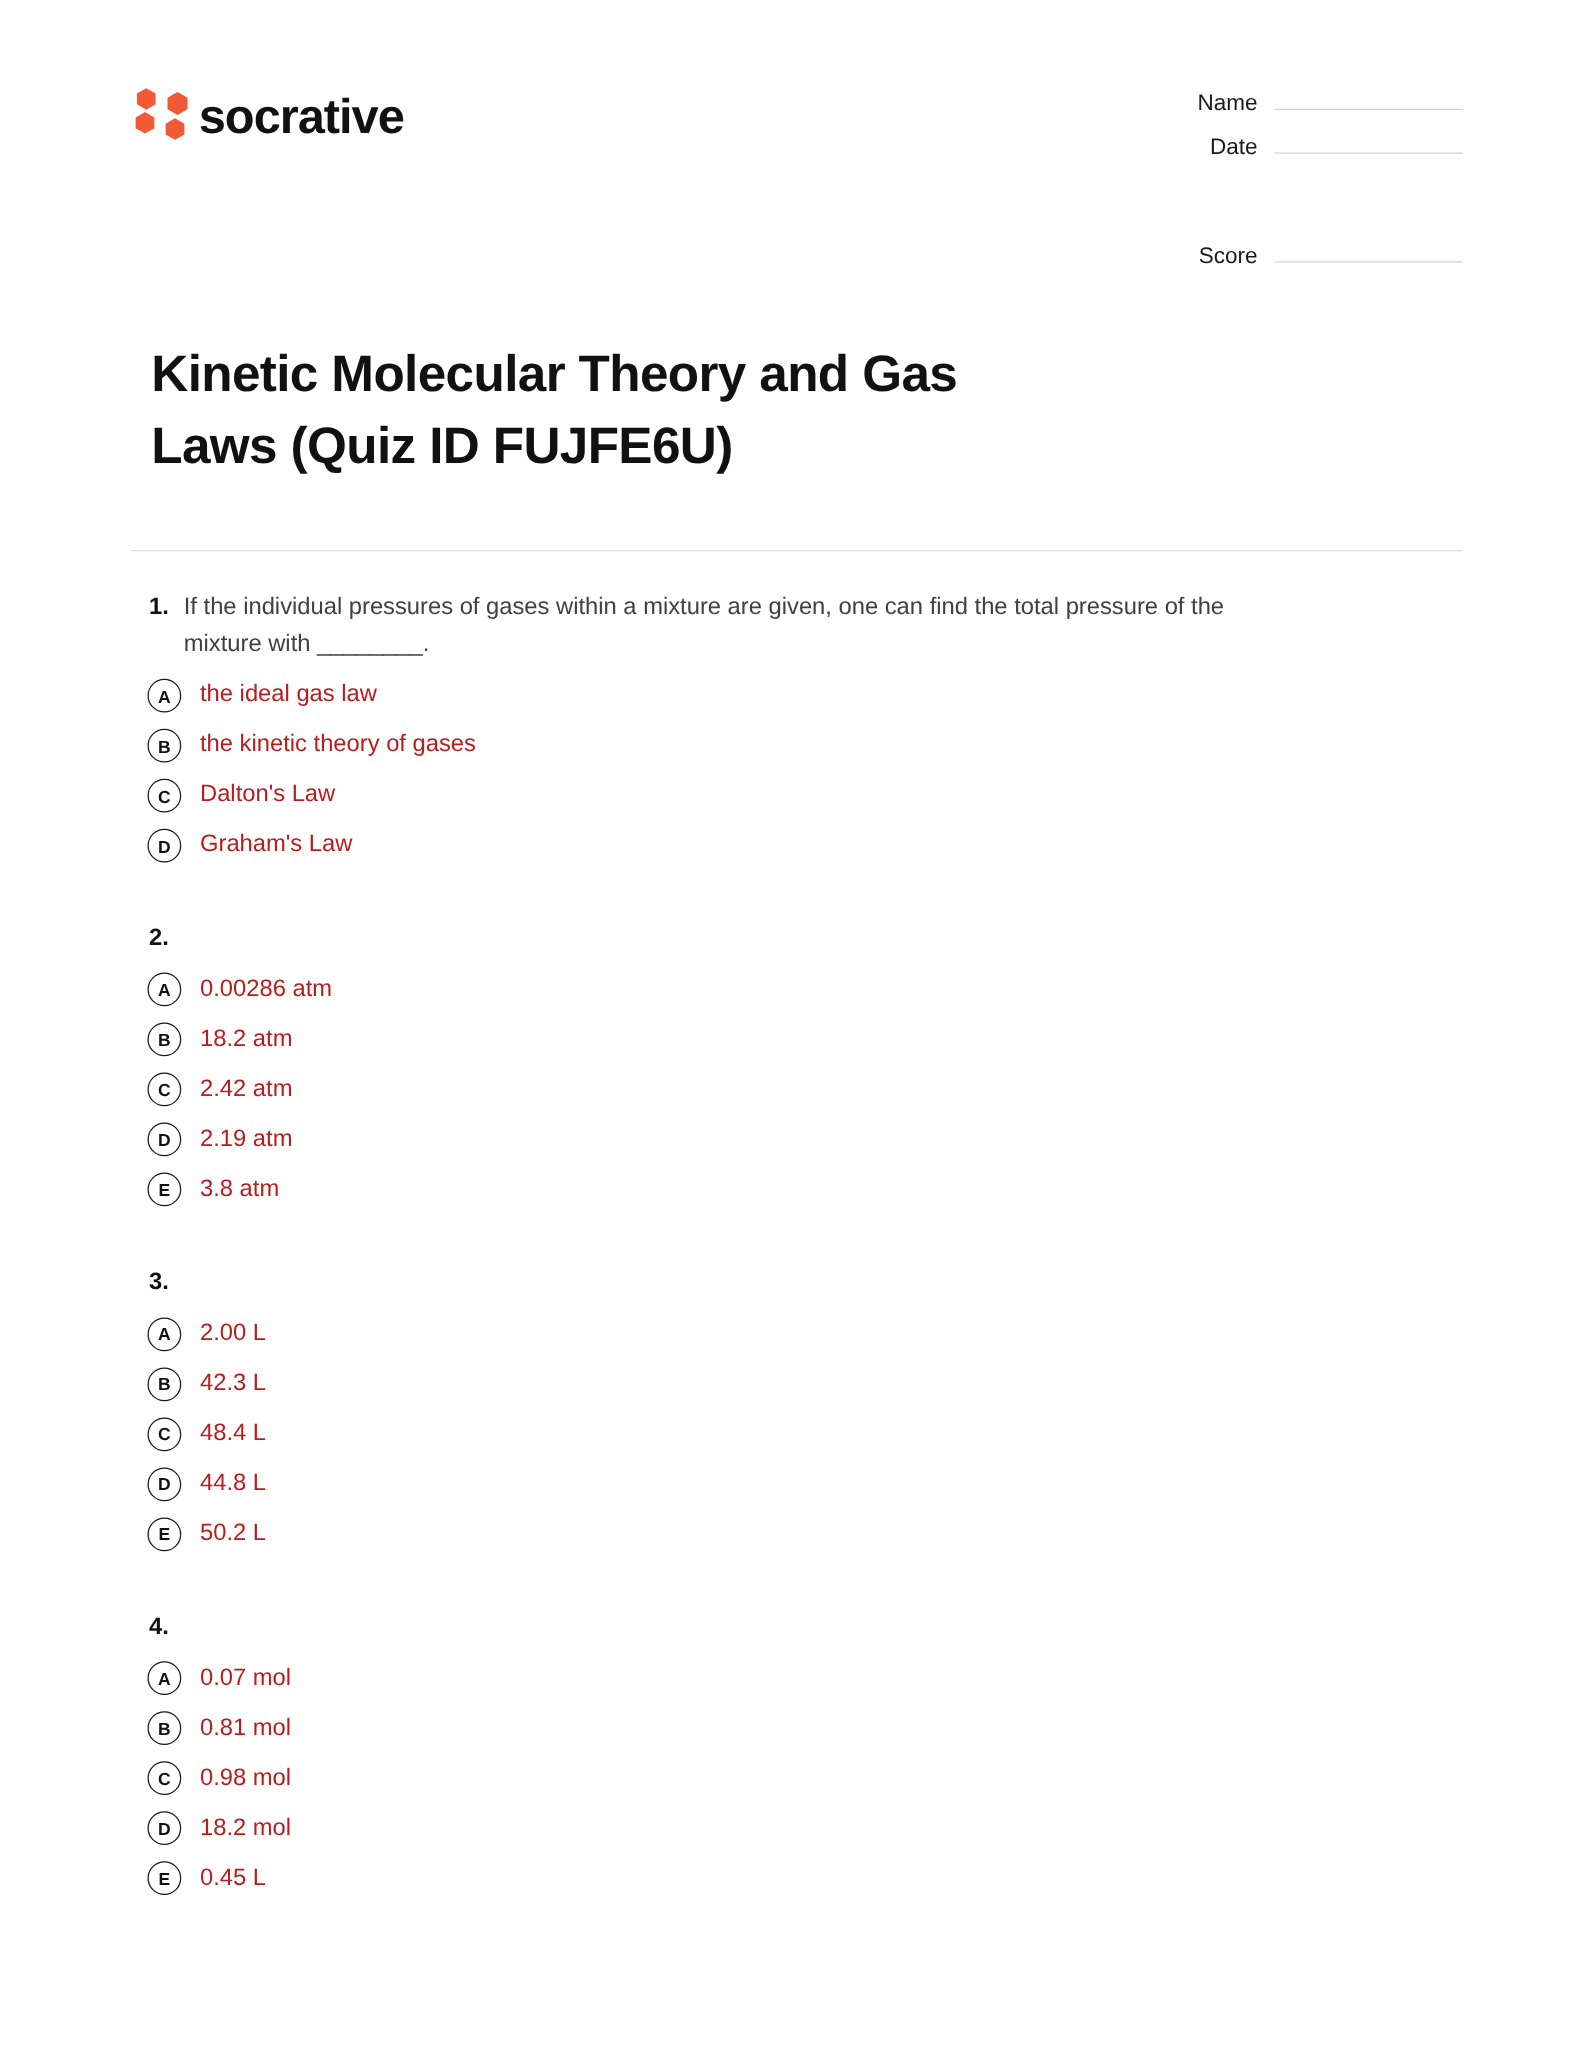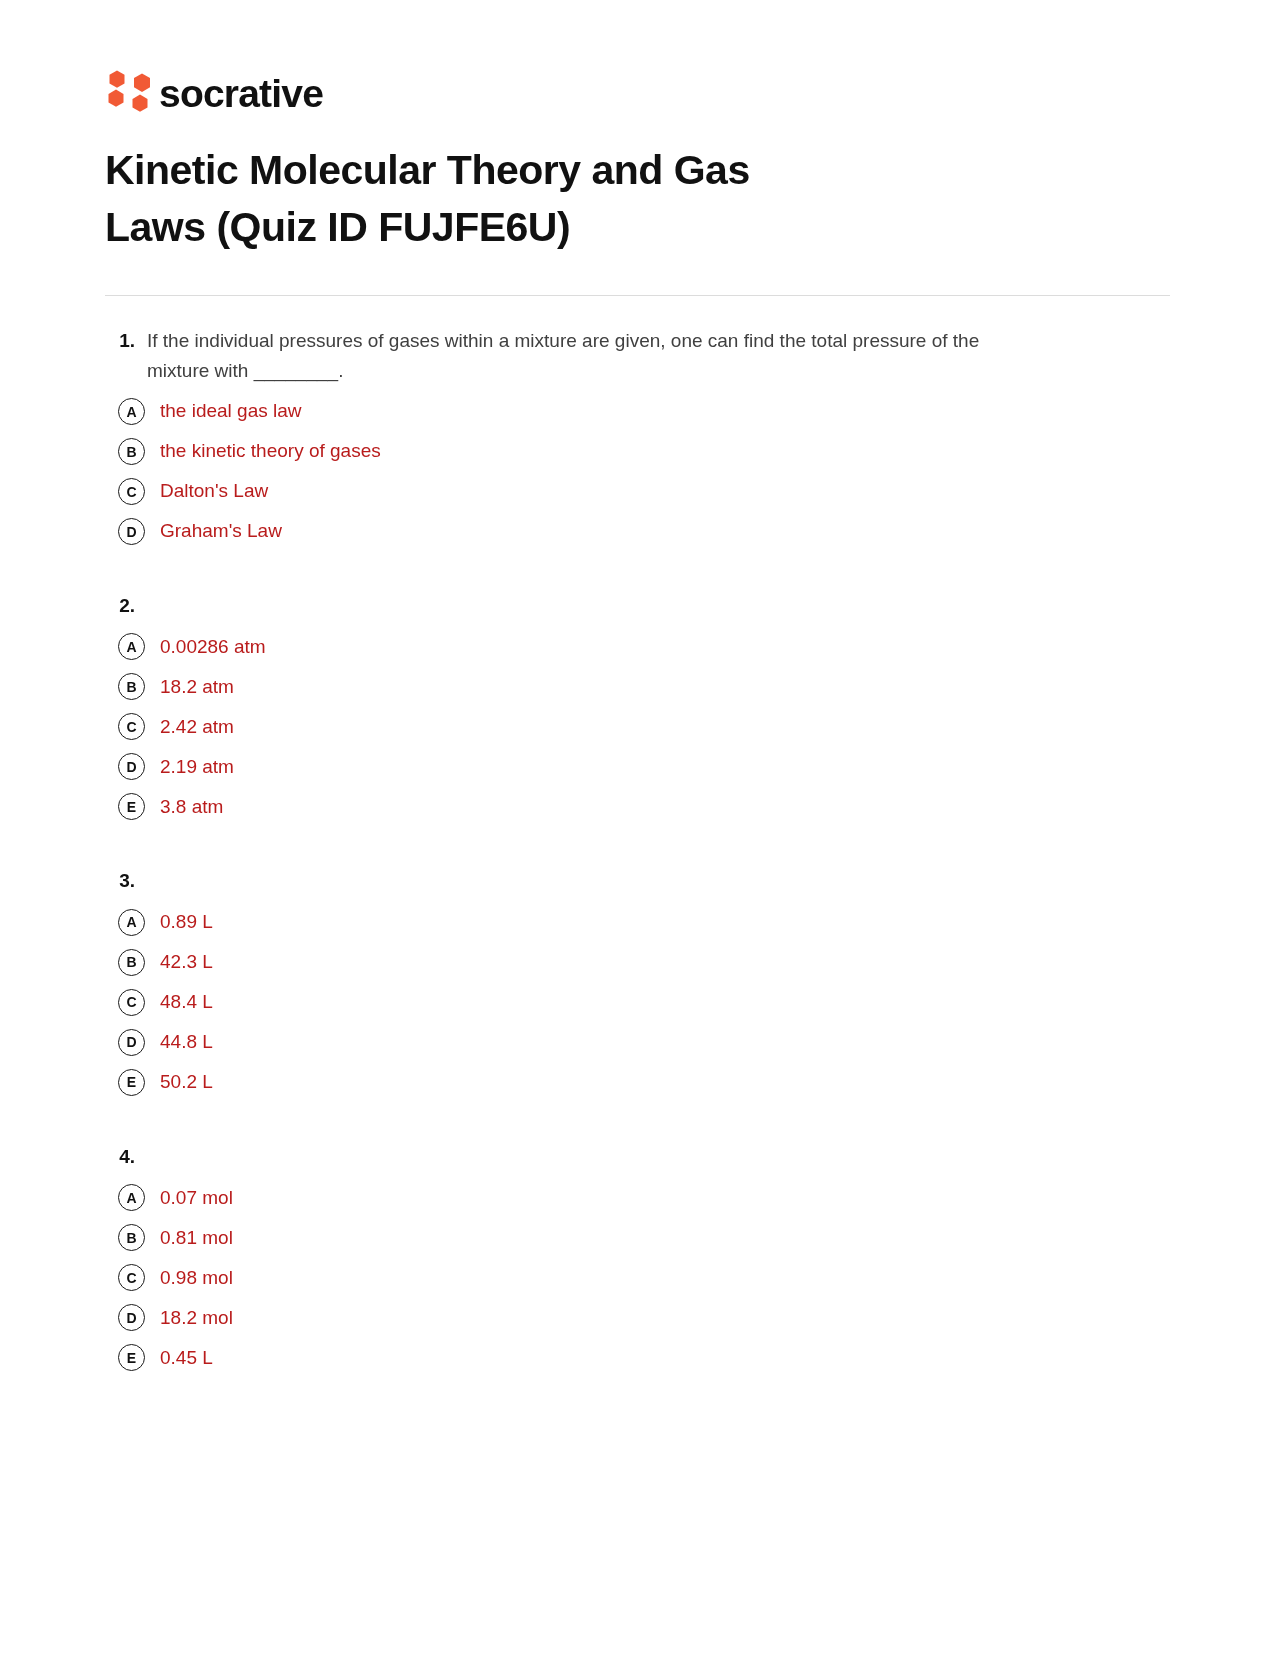--- a/index.html
+++ b/index.html
@@ -72,21 +72,21 @@
     display: flex;
     justify-content: space-between;
   }
   .quiz-title {
     font-size: 41px;
     font-weight: 700;
     line-height: 1.38;
     letter-spacing: -0.5px;
     color: #111111;
     max-width: 700px;
-    margin: 0;
+    margin: 16px;
   }
 
   .rule {
     margin: 40px 105px 0 105px;
     border-top: 1px solid #dcdcdc;
   }
 
   
   .questions {
     padding: 30px 105px 0 105px;
@@ -157,20 +157,34 @@
               <polygon points="37,3.5 45,8.1 45,17.3 37,21.9 29,17.3 29,8.1"></polygon>
               <polygon points="11,19.6 18.5,23.9 18.5,32.5 11,36.8 3.5,32.5 3.5,23.9"></polygon>
               <polygon points="35,24.6 42.5,28.9 42.5,37.5 35,41.8 27.5,37.5 27.5,28.9"></polygon>
             </g>
           </svg>
         </span>
         <span class="brand-name">socrative</span>
       </div>
     </div>
 
+    <div class="meta-block">
+      <div class="meta-row">
+        <span class="meta-label">Name</span>
+        <span class="meta-line"></span>
+      </div>
+      <div class="meta-row">
+        <span class="meta-label">Date</span>
+        <span class="meta-line"></span>
+      </div>
+      <div class="meta-row score">
+        <span class="meta-label">Score</span>
+        <span class="meta-line"></span>
+      </div>
+    </div>
   </div>
 
   <div class="title-area">
     <h1 class="quiz-title">Kinetic Molecular Theory and Gas Laws (Quiz ID FUJFE6U)</h1>
   </div>
 
   <div class="rule"></div>
 
   <div class="questions">
       <div class="question">
@@ -219,21 +233,21 @@
           <div class="bubble">E</div>
           <div class="choice-text">3.8 atm</div>
         </div>
       </div>
       <div class="question">
         <div class="q-head">
           <div class="q-num">3.</div>
         </div>
         <div class="choice">
           <div class="bubble">A</div>
-          <div class="choice-text">0.89 L</div>
+          <div class="choice-text">2.00 L</div>
         </div>
         <div class="choice">
           <div class="bubble">B</div>
           <div class="choice-text">42.3 L</div>
         </div>
         <div class="choice">
           <div class="bubble">C</div>
           <div class="choice-text">48.4 L</div>
         </div>
         <div class="choice">

